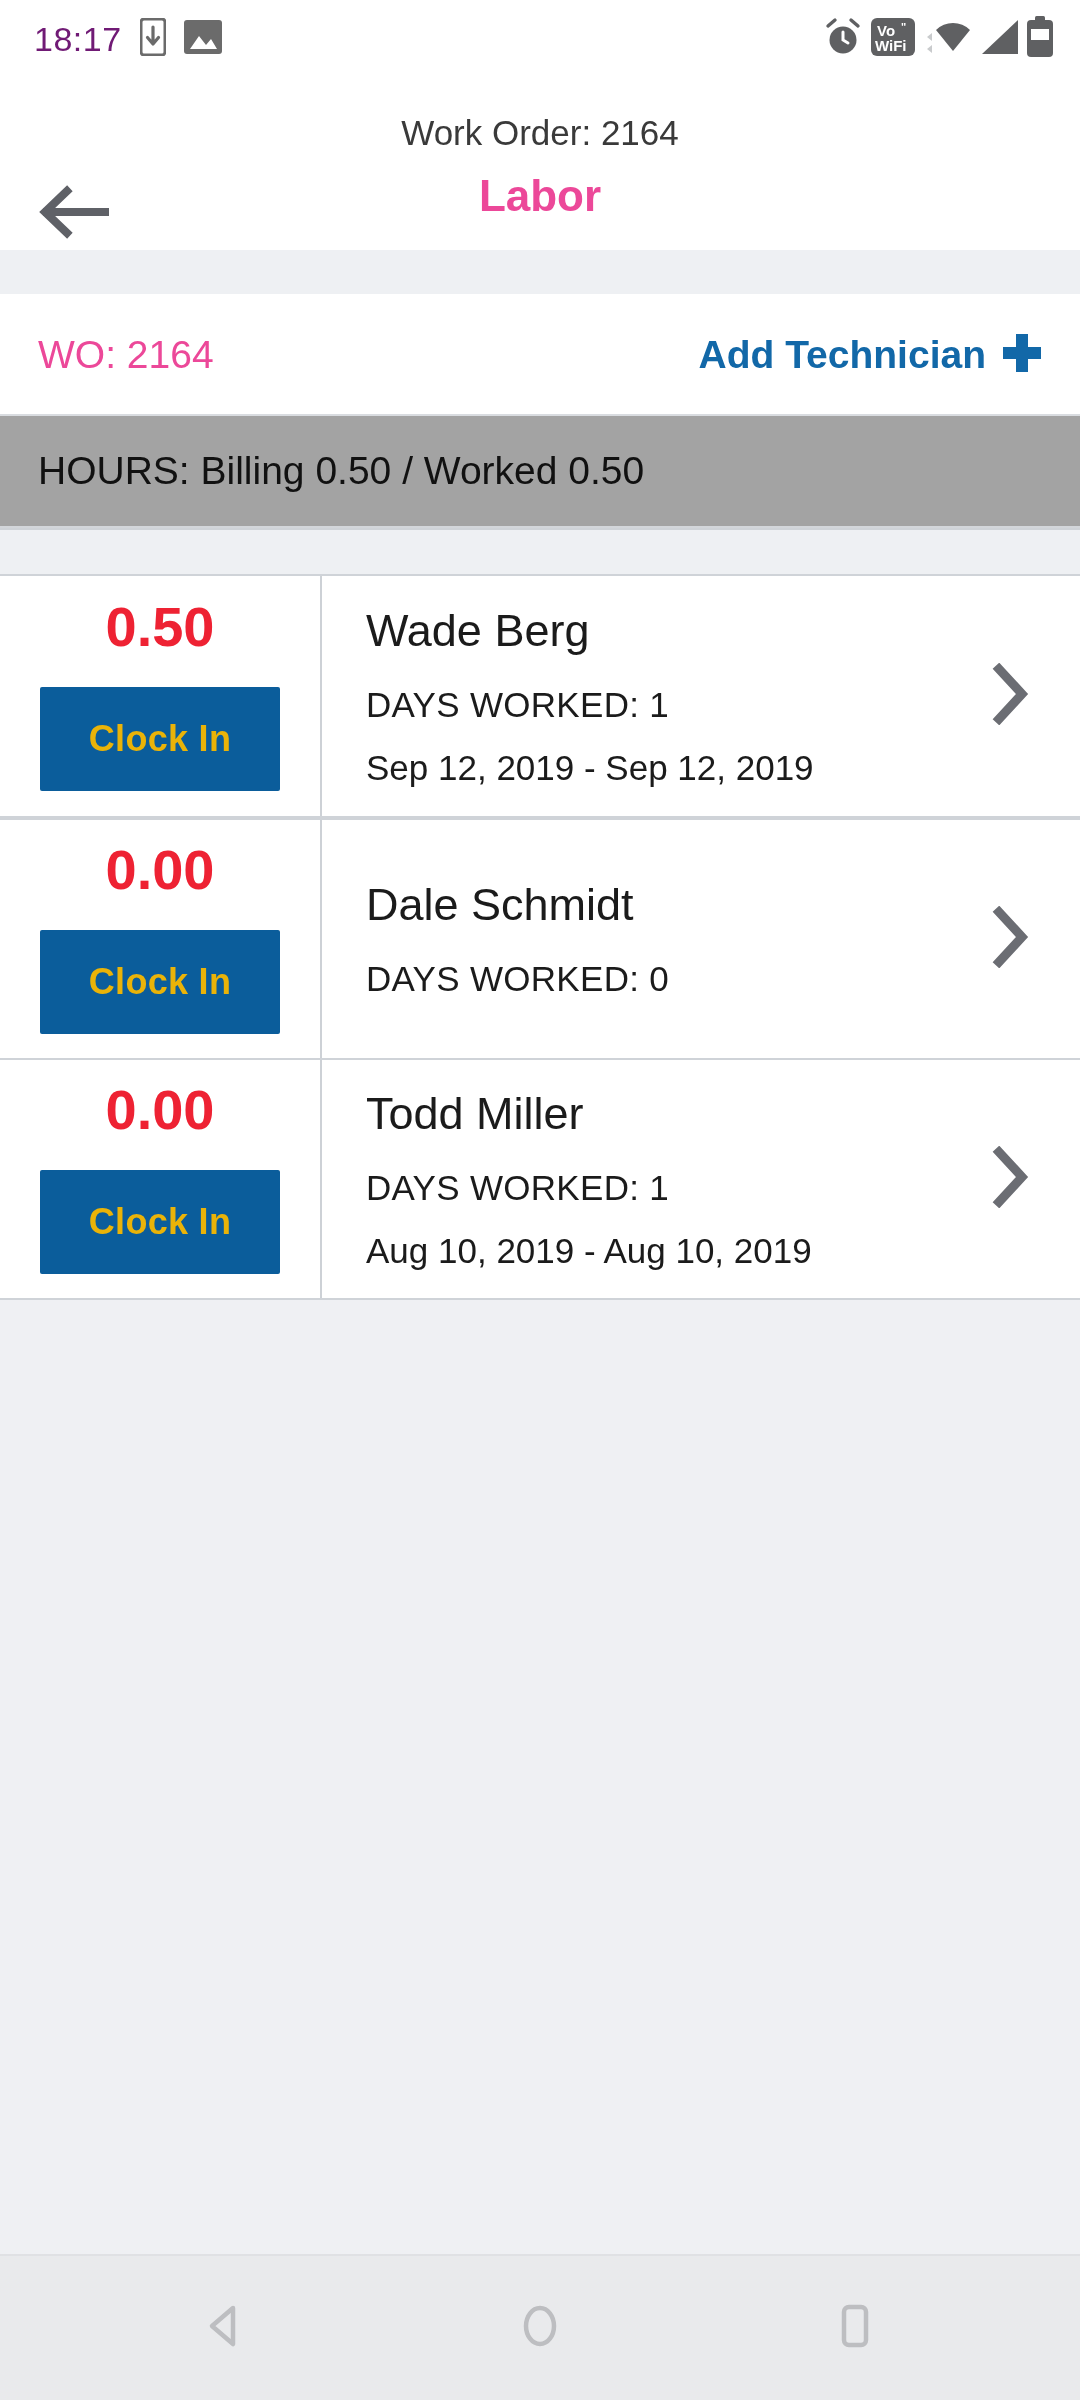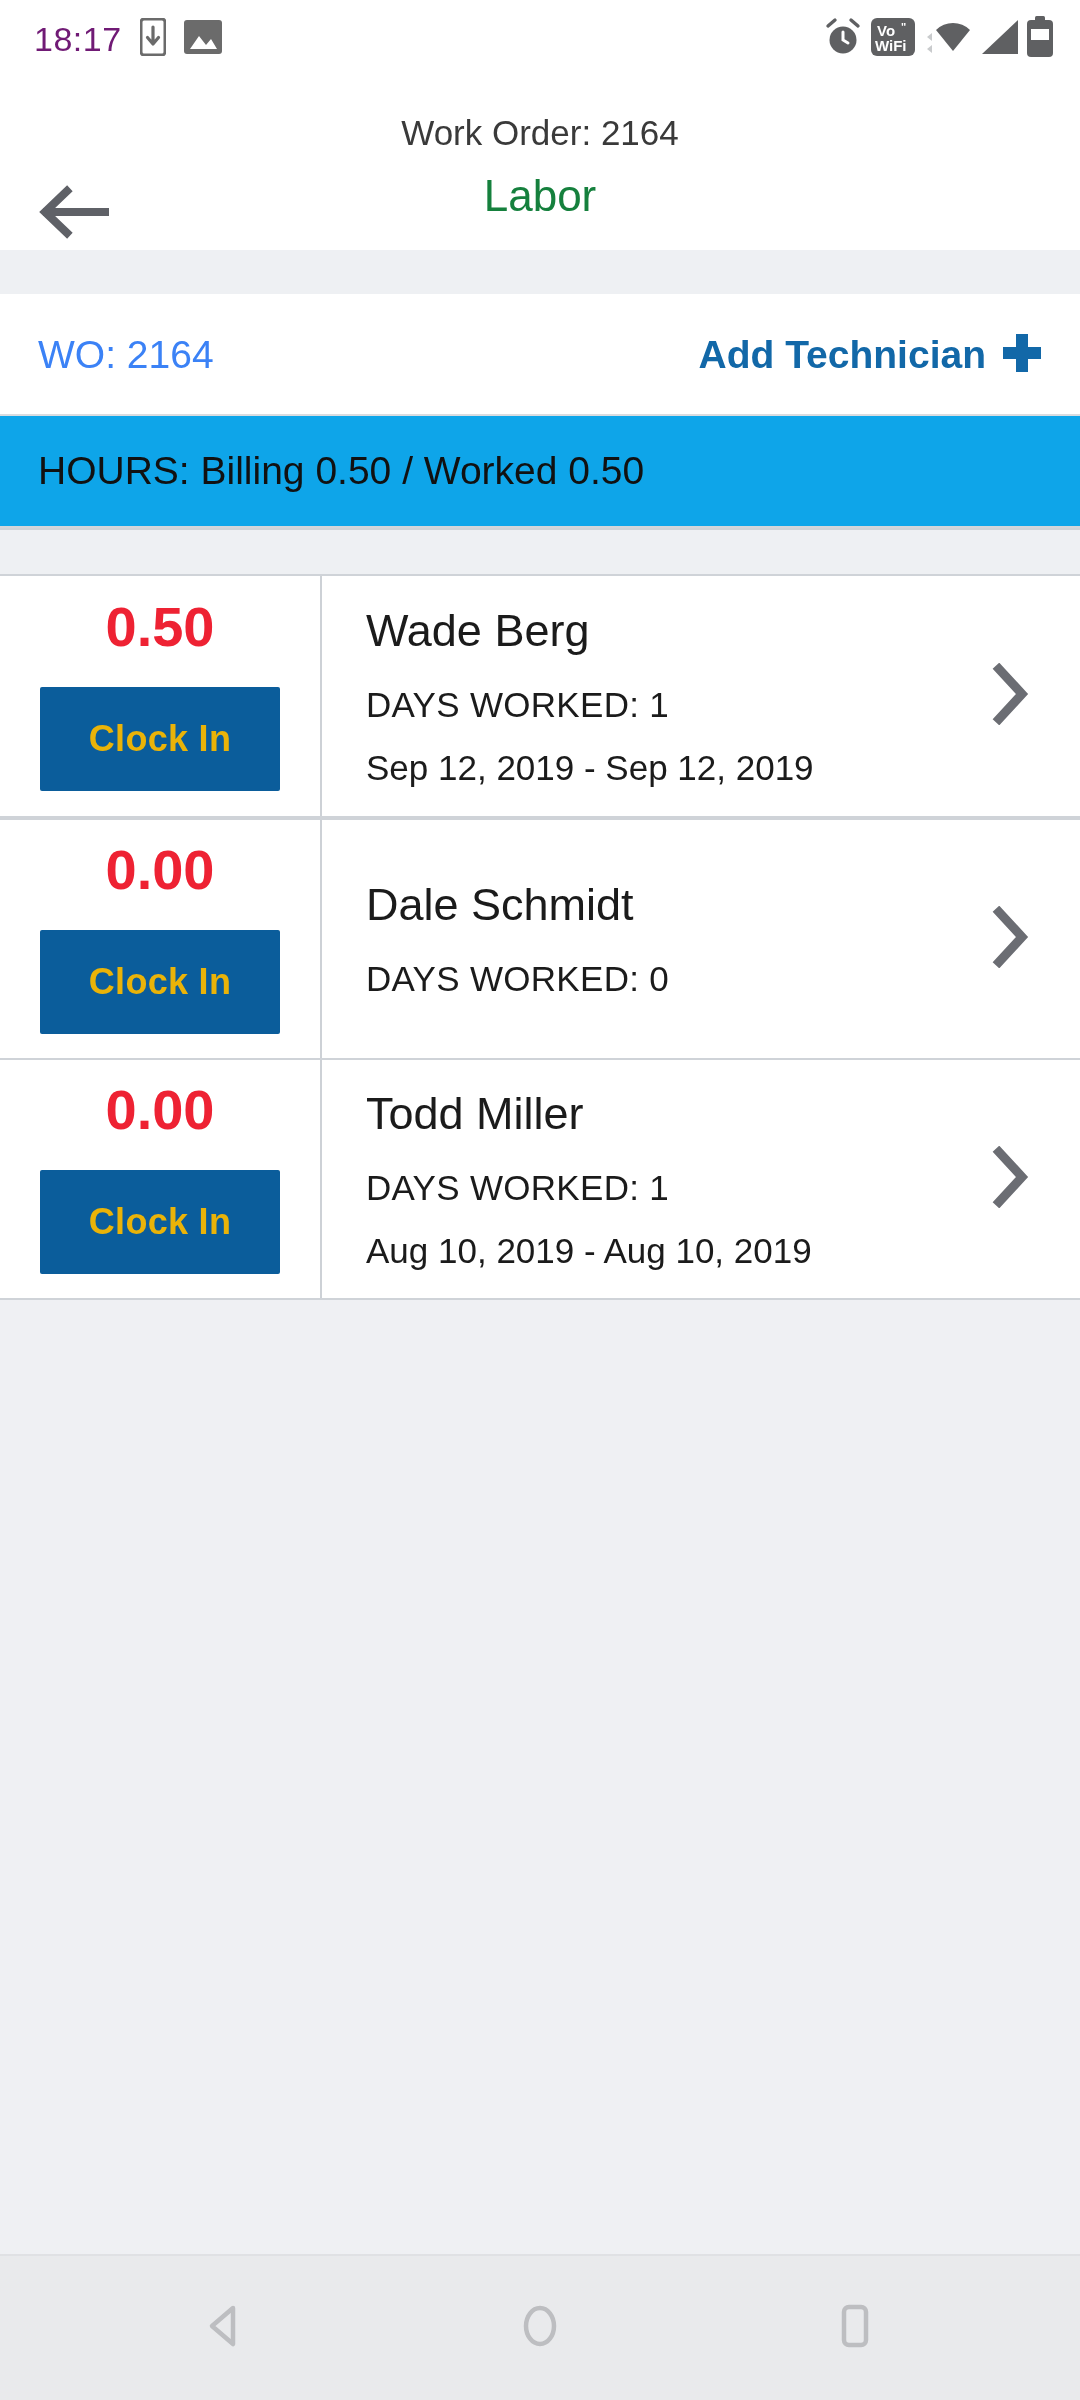--- a/index.html
+++ b/index.html
@@ -22,42 +22,42 @@
   .sb-right { display:flex; align-items:center; gap:6px; }
   .ico { display:block; }
 
   
   .appbar {
     background:#ffffff; flex:0 0 172px; position:relative;
     display:flex; flex-direction:column; align-items:center; justify-content:center;
     padding-top:4px;
   }
   .appbar-sub { font-size:35px; color:#3a3a3a; line-height:1; margin-bottom:24px; }
-  .appbar-title { font-size:44px; color:#15803d; font-weight:normal; line-height:1; }
+  .appbar-title { font-size:44px; color:#ec4899; font-weight:bold; line-height:1; }
   .back-btn {
     position:absolute; left:22px; top:50%; transform:translateY(-2px);
     width:104px; height:104px; display:flex; align-items:center; justify-content:center;
   }
 
   
   .spacer-band { flex:0 0 46px; background:#eef0f3; border-bottom:2px solid #ffffff; }
 
   
   .wo-row {
     background:#ffffff; flex:0 0 120px;
     display:flex; align-items:center; justify-content:space-between;
     padding:0 34px 0 38px; border-bottom:2px solid #d9dce0;
   }
-  .wo-label { font-size:39px; color:#3b82f6; }
+  .wo-label { font-size:39px; color:#ec4899; }
   .add-tech { display:flex; align-items:center; gap:12px; }
   .add-tech-label { font-size:39px; color:#1268a8; font-weight:bold; }
 
   
   .hours-row {
-    background:#0ea5e9; flex:0 0 112px;
+    background:#a3a3a3; flex:0 0 112px;
     display:flex; align-items:center; padding-left:38px;
     border-bottom:2px solid #d3d6da;
   }
   .hours-text { font-size:39px; color:#111111; }
 
   
   .gap-band { flex:0 0 48px; background:#eef0f3; border-top:2px solid #cfd3d8; border-bottom:2px solid #cfd3d8; }
 
   
   .tech-list { background:#ffffff; flex:0 0 auto; }

